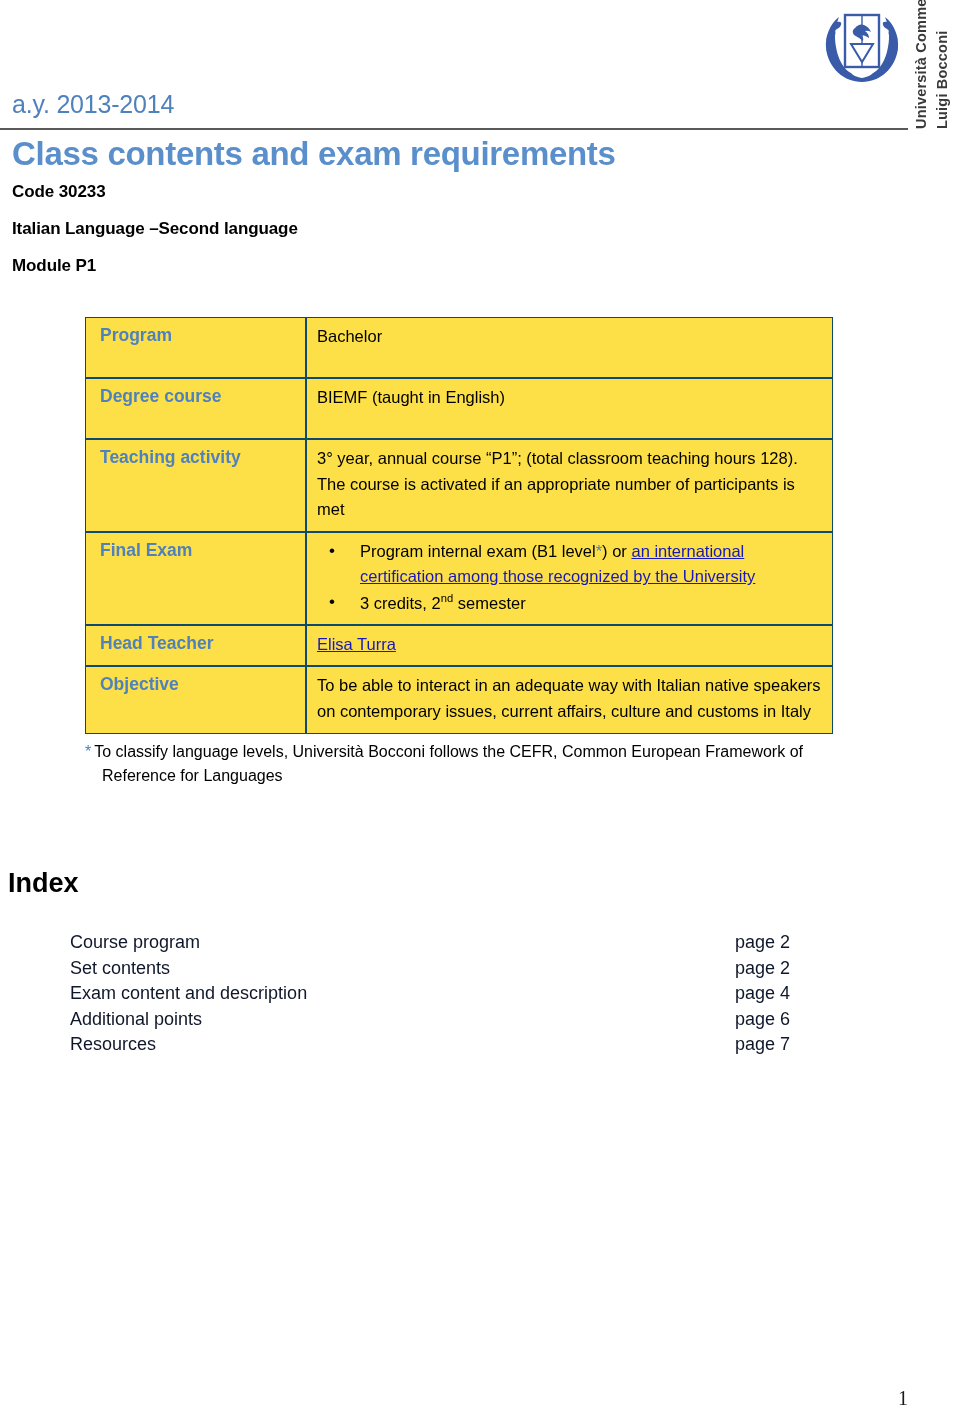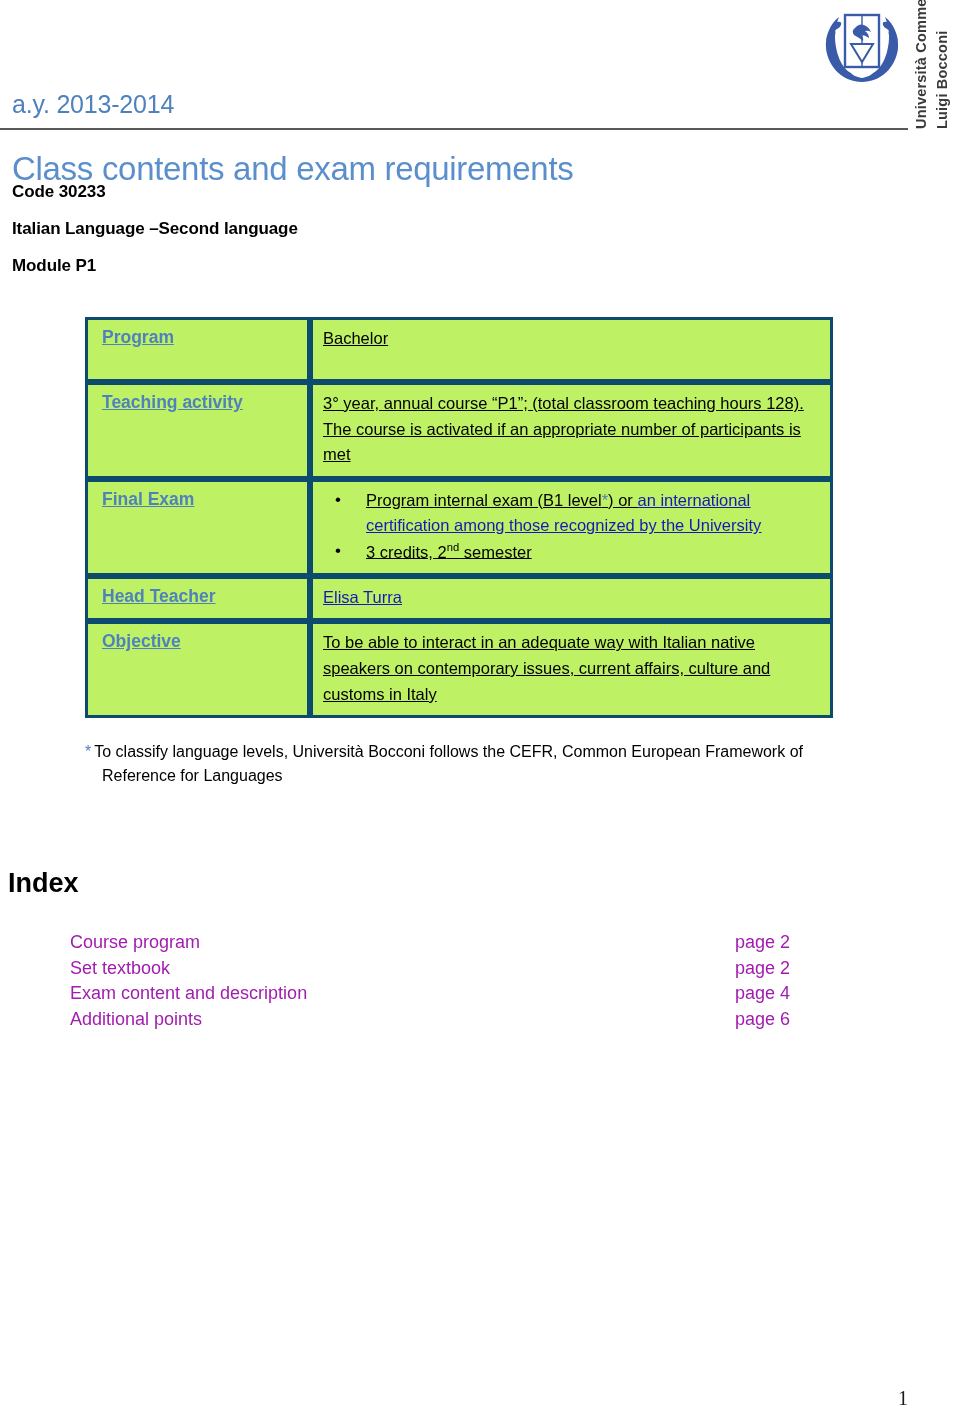--- a/index.html
+++ b/index.html
@@ -74,24 +74,23 @@
     top: 128px;
     width: 908px;
     height: 0;
     border-top: 2px solid #595959;
   }
   .doc-title {
     position: absolute;
     left: 12px;
     top: 135px;
     font-size: 33px;
-    font-weight: normal;
+    font-weight: bold;
     color: #5B8FCB;
     letter-spacing: -0.3px;
-    margin-top: 15px;
   }
   .subtitle {
     position: absolute;
     left: 12px;
     font-size: 17px;
     font-weight: bold;
     color: #000000;
     letter-spacing: -0.1px;
   }
   .sub1 { top: 182px; }
@@ -102,25 +101,24 @@
   .info-table {
     position: absolute;
     left: 85px;
     top: 317px;
     width: 748px;
     border-collapse: separate;
     border-spacing: 0;
     table-layout: fixed;
   }
   .info-table td {
-    border: 3px solid #0c4a6e;
+    border: 1px solid #0c4a6e;
     vertical-align: top;
     padding: 6px 8px 8px 10px;
-    background: #bef264;
-    text-decoration: underline;
+    background: #fde047;
   }
   .info-table td.label {
     width: 197px;
     font-size: 17.5px;
     font-weight: bold;
     color: #4F81BD;
     padding-left: 14px;
     padding-top: 7px;
   }
   .info-table td.value {
@@ -186,21 +184,21 @@
     font-size: 27px;
     font-weight: bold;
     color: #000000;
   }
   .index-list {
     position: absolute;
     left: 70px;
     top: 930px;
     width: 720px;
     font-size: 18px;
-    color: #a21caf;
+    color: #0f172a;
   }
   .index-list .idx-row {
     display: flex;
     justify-content: space-between;
     align-items: baseline;
     line-height: 1.42;
   }
   .index-list .idx-page { white-space: nowrap; }
 
   
@@ -258,20 +256,24 @@
 <div class="doc-title">Class contents and exam requirements</div>
 <div class="subtitle sub1">Code 30233</div>
 <div class="subtitle sub2">Italian Language –Second language</div>
 <div class="subtitle sub3">Module P1</div>
 
 <table class="info-table">
   <tbody>
     <tr class="row-pad-1">
       <td class="label">Program</td>
       <td class="value">Bachelor</td>
+    </tr>
+    <tr class="row-pad-2">
+      <td class="label">Degree course</td>
+      <td class="value">BIEMF (taught in English)</td>
     </tr>
     <tr>
       <td class="label">Teaching activity</td>
       <td class="value">
         <div>3° year, annual course “P1”; (total classroom teaching hours 128).</div>
         <div>The course is activated if an appropriate number of participants is met</div>
       </td>
     </tr>
     <tr>
       <td class="label">Final Exam</td>
@@ -300,26 +302,30 @@
   <span class="fn-l2">Reference for Languages</span>
 </div>
 
 <div class="index-heading">Index</div>
 <div class="index-list">
   <div class="idx-row">
     <span class="idx-label">Course program</span>
     <span class="idx-page">page 2</span>
   </div>
   <div class="idx-row">
-    <span class="idx-label">Set textbook</span>
+    <span class="idx-label">Set contents</span>
     <span class="idx-page">page 2</span>
   </div>
   <div class="idx-row">
     <span class="idx-label">Exam content and description</span>
     <span class="idx-page">page 4</span>
   </div>
   <div class="idx-row">
     <span class="idx-label">Additional points</span>
     <span class="idx-page">page 6</span>
   </div>
+  <div class="idx-row">
+    <span class="idx-label">Resources</span>
+    <span class="idx-page">page 7</span>
+  </div>
 </div>
 
 <div class="page-number">1</div>
 
 </body></html>

